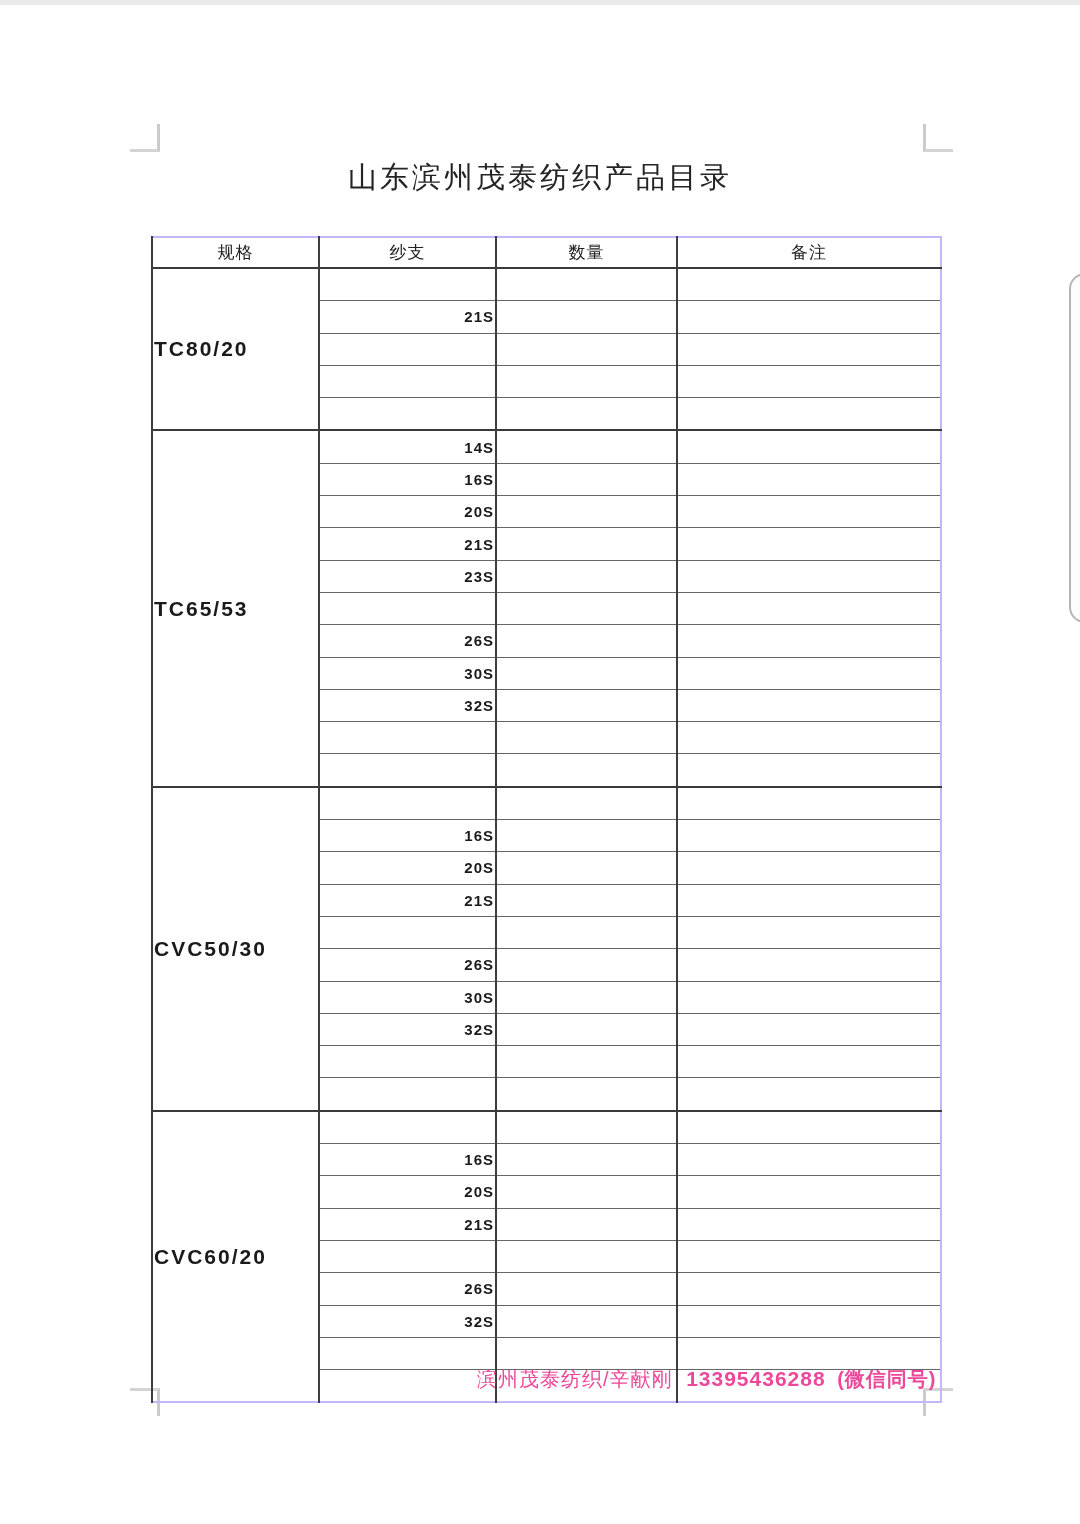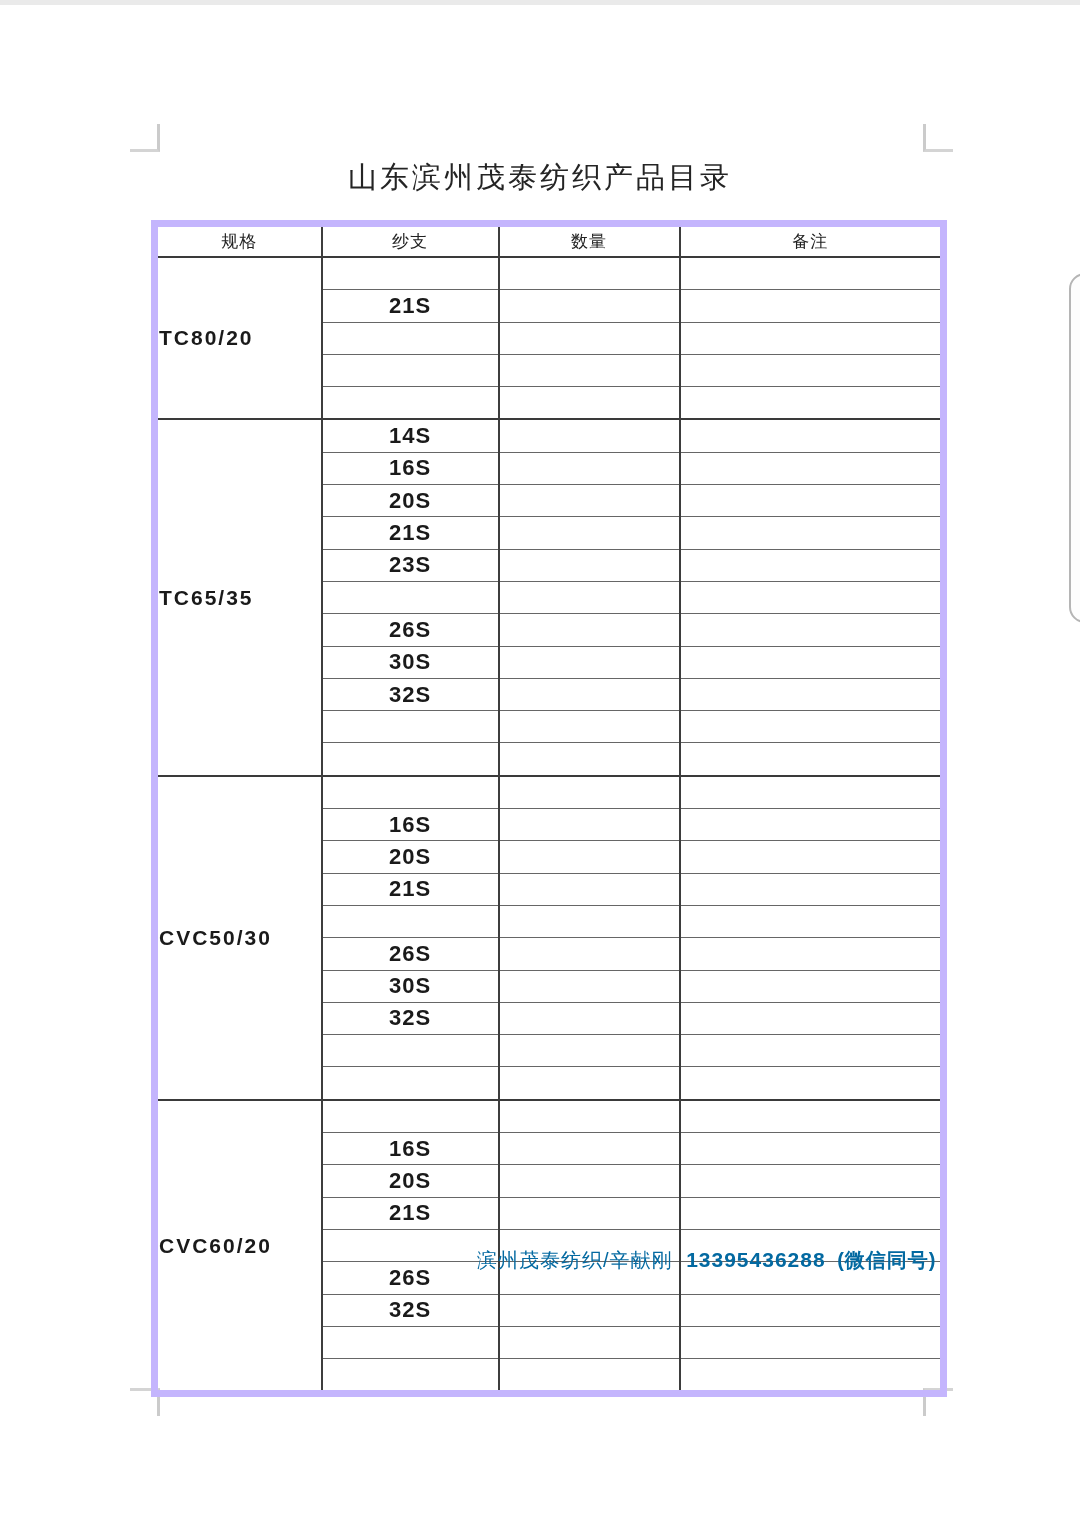--- a/index.html
+++ b/index.html
@@ -27,49 +27,49 @@
   .mark-tr{left:923px;top:124px;border-left:3px solid #cbcbcb;border-bottom:3px solid #d4d4d4;}
   .mark-bl{left:130px;top:1388px;border-right:3px solid #cbcbcb;border-top:3px solid #d4d4d4;}
   .mark-br{left:923px;top:1388px;border-left:3px solid #cbcbcb;border-top:3px solid #d4d4d4;}
   
   .edge-panel{
     position:absolute;left:1069px;top:273px;width:40px;height:346px;
     border:2px solid #b5b5b5;border-radius:16px;background:#fdfdfd;
   }
   
   table.catalog{
-    position:absolute;left:151px;top:220px;width:789px;
+    position:absolute;left:151px;top:236px;width:789px;
     border-collapse:collapse;table-layout:fixed;
-    border:7px solid #c4b5fd;
+    border:2px solid #c4b5fd;
   }
   table.catalog th{
     height:27px;
     border-left:2px solid #3d3d3d;
     border-bottom:1px solid #4a4a4a;
     font-size:17px;font-weight:400;color:#222222;
     text-align:center;vertical-align:middle;letter-spacing:1px;
   }
   table.catalog td{
     height:29.3px;
     border-left:2px solid #3d3d3d;
     border-top:1px solid #666666;
     vertical-align:middle;
     overflow:hidden;white-space:nowrap;
   }
   table.catalog tr.group-start td{border-top:2px solid #3a3a3a;}
   td.spec-cell{
     font-weight:700;font-size:21px;letter-spacing:2px;color:#1a1a1a;
   }
   td.yarn-cell{
-    text-align:center;
-    font-weight:700;font-size:22px;letter-spacing:1px;color:#1a1a1a;
+    text-align:right;
+    font-weight:700;font-size:15px;letter-spacing:1px;color:#1a1a1a;
   }
   .footer-line{
-    position:absolute;left:477px;top:1240px;height:28px;line-height:39px;
-    font-size:20px;color:#0369a1;white-space:nowrap;
+    position:absolute;left:477px;top:1362px;height:28px;line-height:33px;
+    font-size:20px;color:#ec4899;white-space:nowrap;
   }
   .footer-line .contact{font-weight:400;letter-spacing:1px;}
   .footer-line .phone{font-weight:700;font-size:21px;letter-spacing:1px;margin-left:8px;}
   .footer-line .wechat{font-weight:700;letter-spacing:1px;margin-left:6px;}
 </style>
 </head>
 <body>
 
 <div class="top-strip"></div>
 
@@ -116,21 +116,21 @@
         <td class="yarn-cell"></td>
         <td></td>
         <td></td>
       </tr>
       <tr>
         <td class="yarn-cell"></td>
         <td></td>
         <td></td>
       </tr>
       <tr class="group-start">
-        <td rowspan="11" class="spec-cell">TC65/35</td>
+        <td rowspan="11" class="spec-cell">TC65/53</td>
         <td class="yarn-cell">14S</td>
         <td></td>
         <td></td>
       </tr>
       <tr>
         <td class="yarn-cell">16S</td>
         <td></td>
         <td></td>
       </tr>
       <tr>

